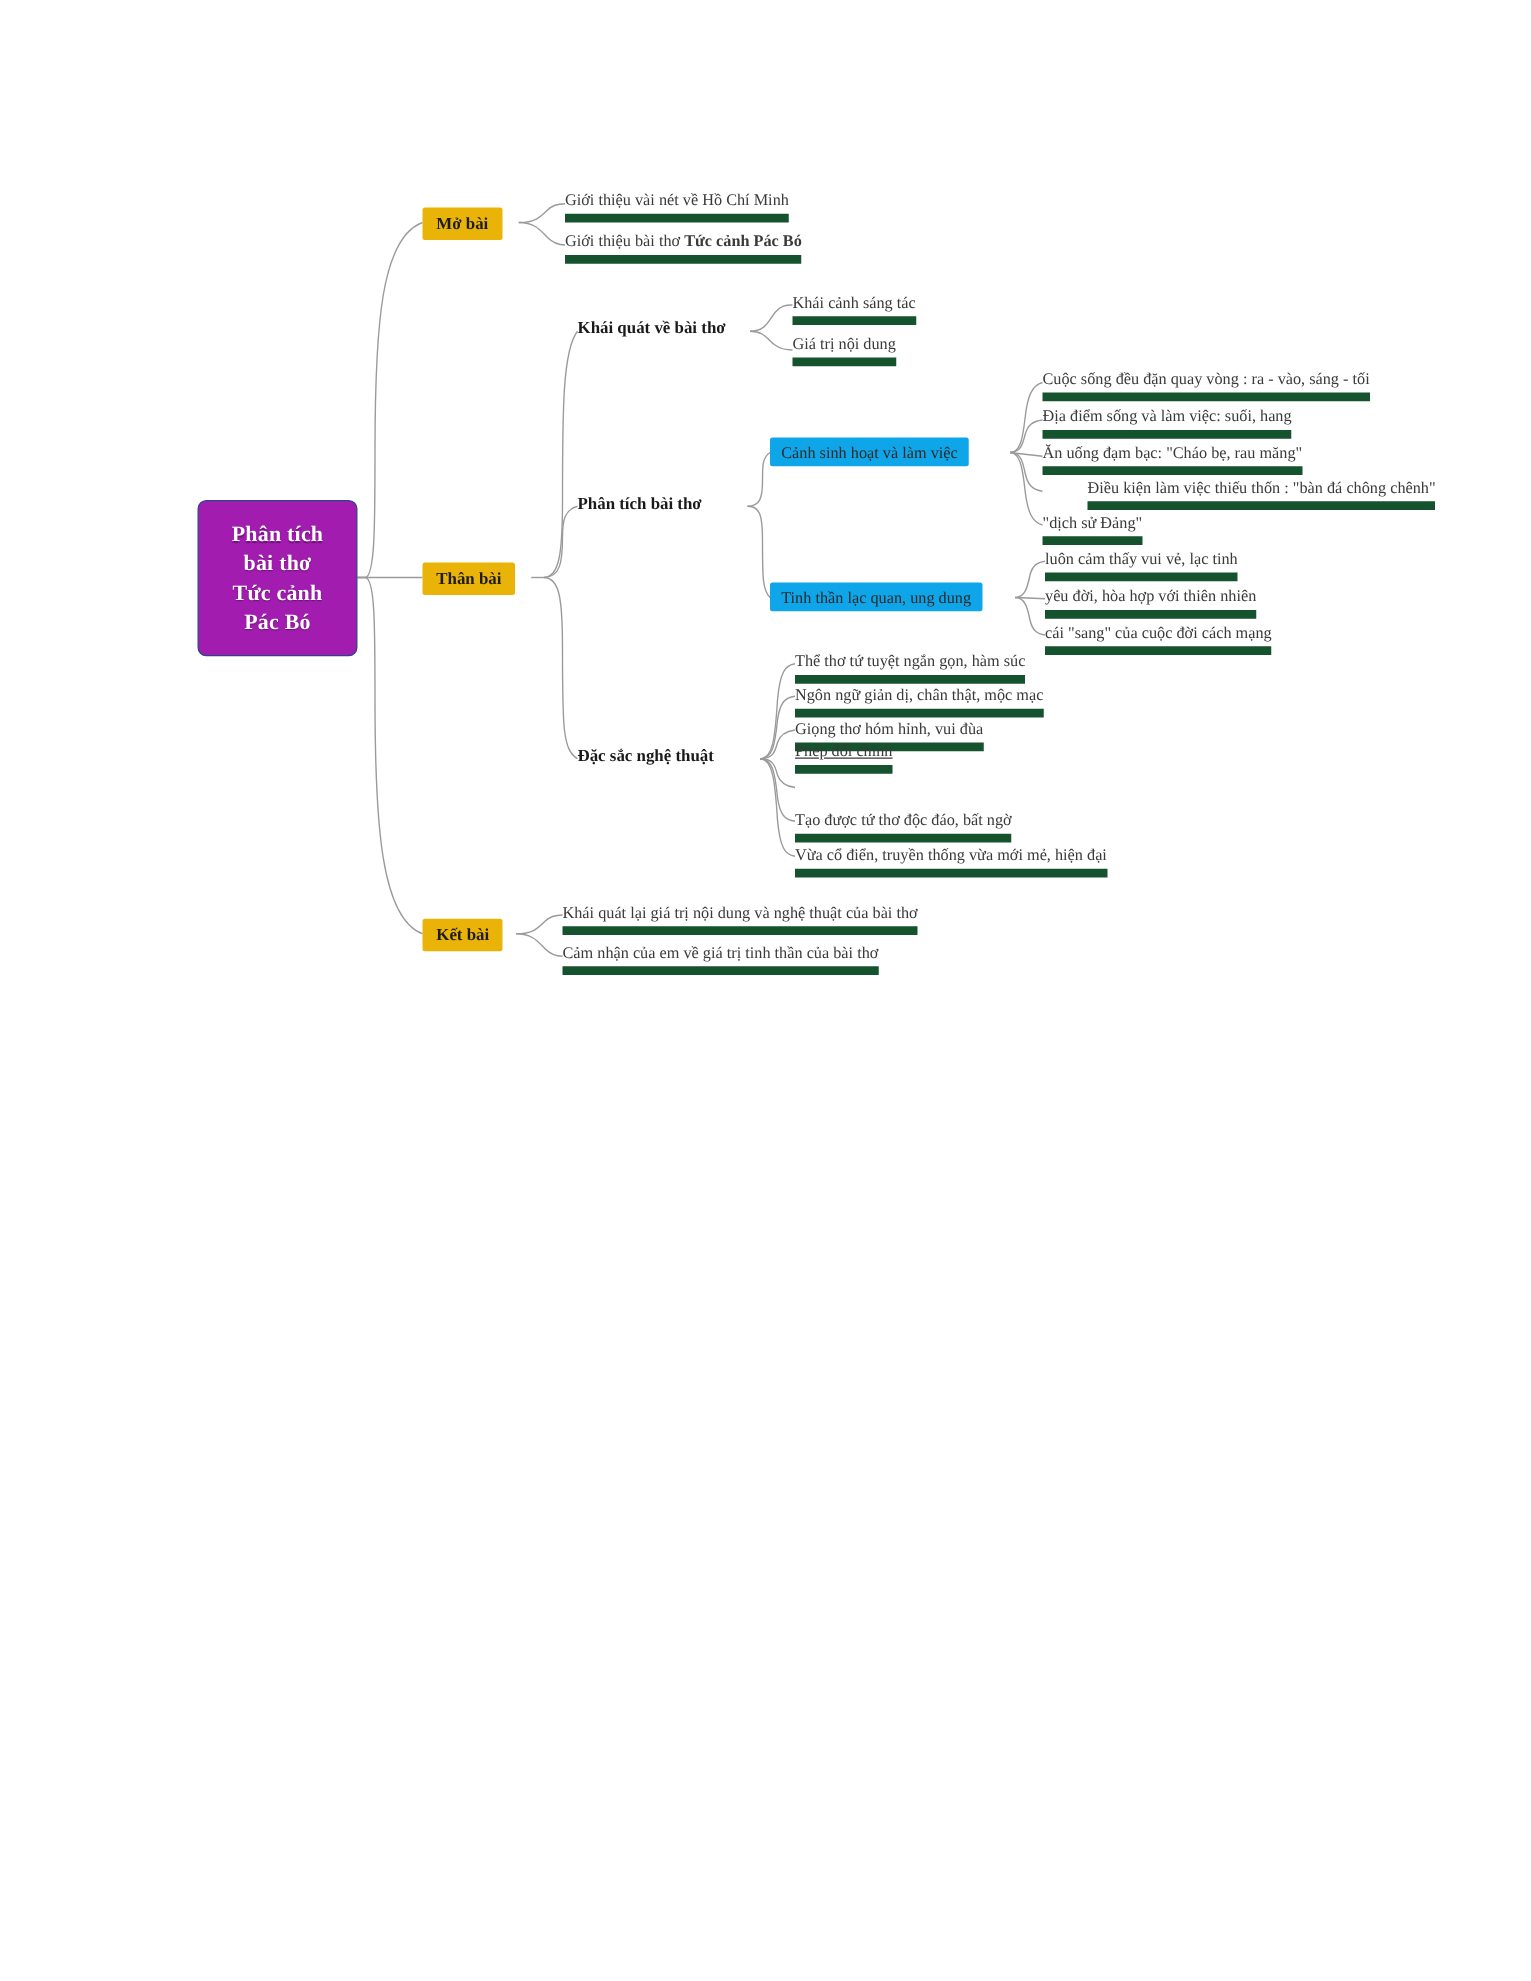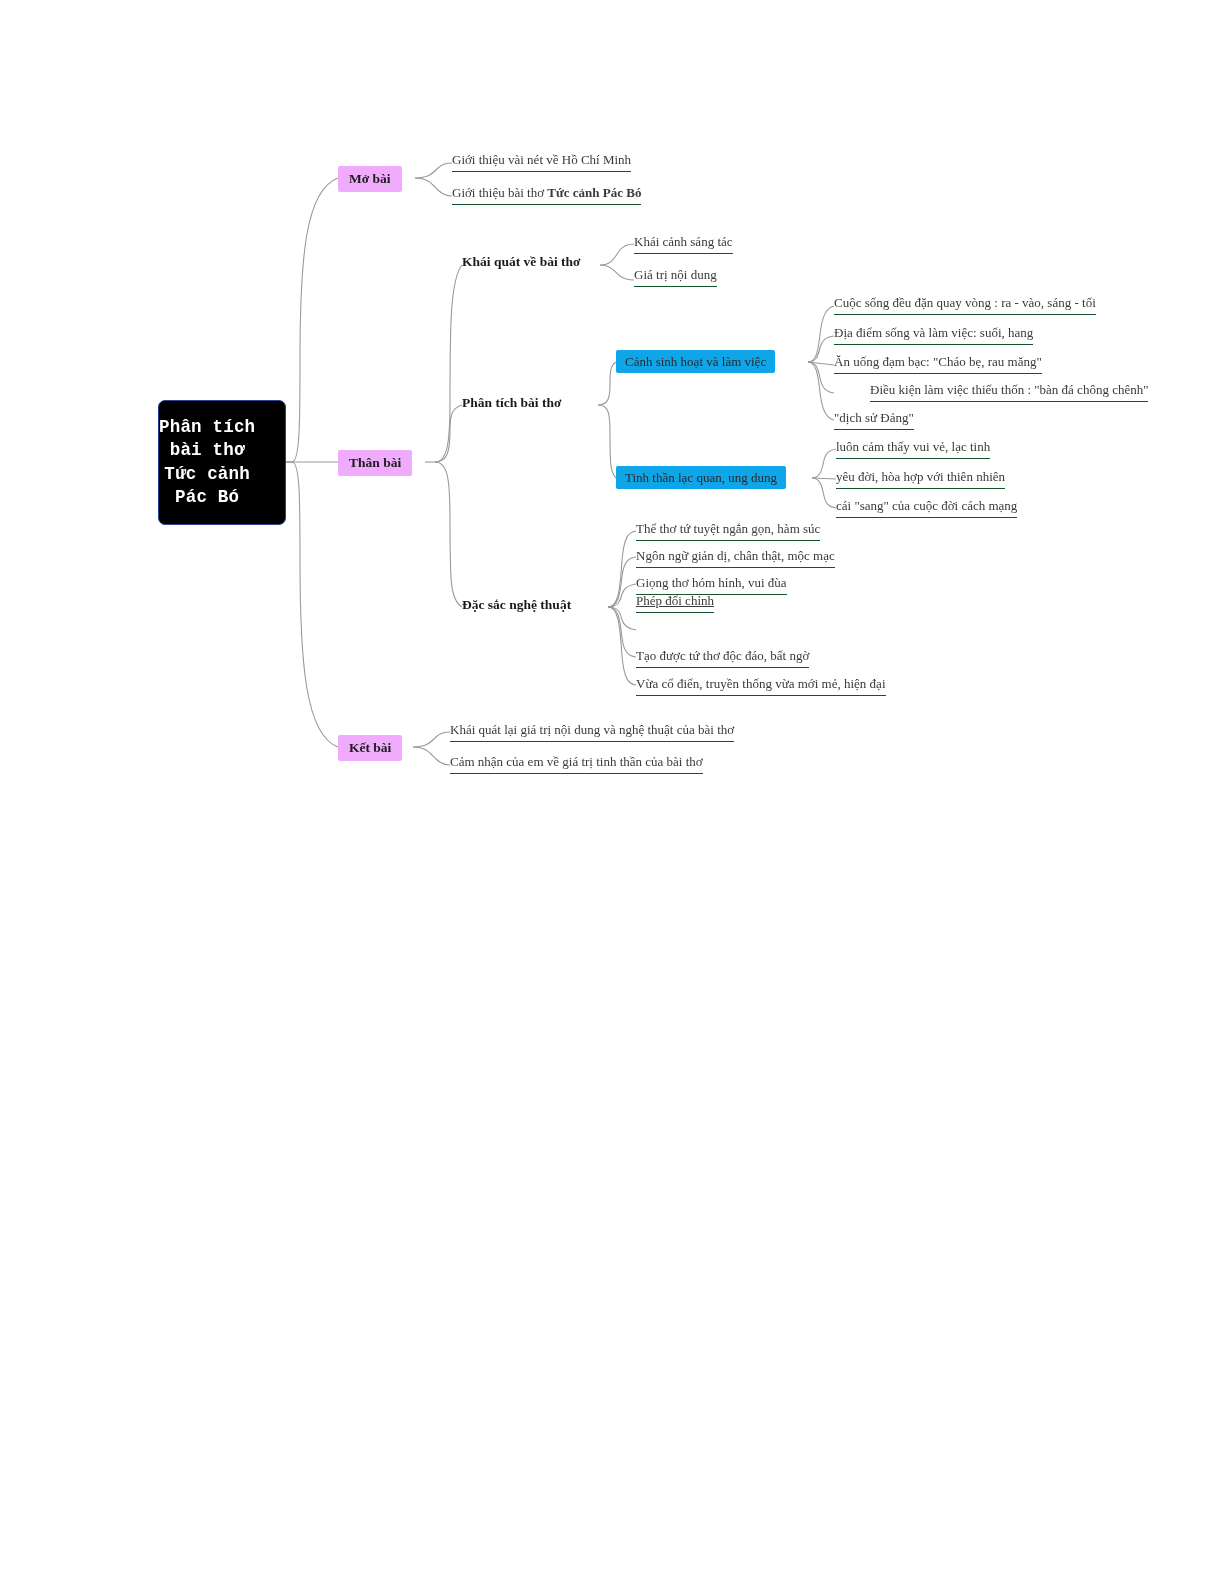--- a/index.html
+++ b/index.html
@@ -42,39 +42,38 @@
     box-sizing: border-box;
     white-space: nowrap;
   }
 
   
   .node-root {
     left: 158px;
     top: 400px;
     width: 128px;
     height: 125px;
-    background: #000000;
+    background: #a21caf;
     border: 1px solid #2c4490;
     border-radius: 7px;
     color: #ffffff;
     font-weight: bold;
     font-size: 17.5px;
     line-height: 1.32;
     text-align: center;
     display: flex;
     align-items: center;
-    justify-content: flex-start;
+    justify-content: center;
     letter-spacing: 0.2px;
     text-shadow: 0 1px 1px rgba(0,0,0,0.35);
-    font-family: Liberation Mono, monospace;
   }
 
   
   .node-teal {
-    background: #f0abfc;
+    background: #eab308;
     color: #1c1c1c;
     font-weight: bold;
     font-size: 13.5px;
     text-align: center;
     padding: 6px 11px;
     border-radius: 2px;
     line-height: 1;
   }
 
   
@@ -95,21 +94,21 @@
     font-size: 13.5px;
     line-height: 1;
   }
 
   
   .leaf {
     color: #3a3a3a;
     font-size: 13px;
     line-height: 1;
     padding-bottom: 5px;
-    border-bottom: 1px solid #14532d;
+    border-bottom: 7px solid #14532d;
   }
   .leaf .em {
     font-weight: bold;
   }
 </style>
 </head>
 <body>
 
 <div id="mindmap-canvas">
 

